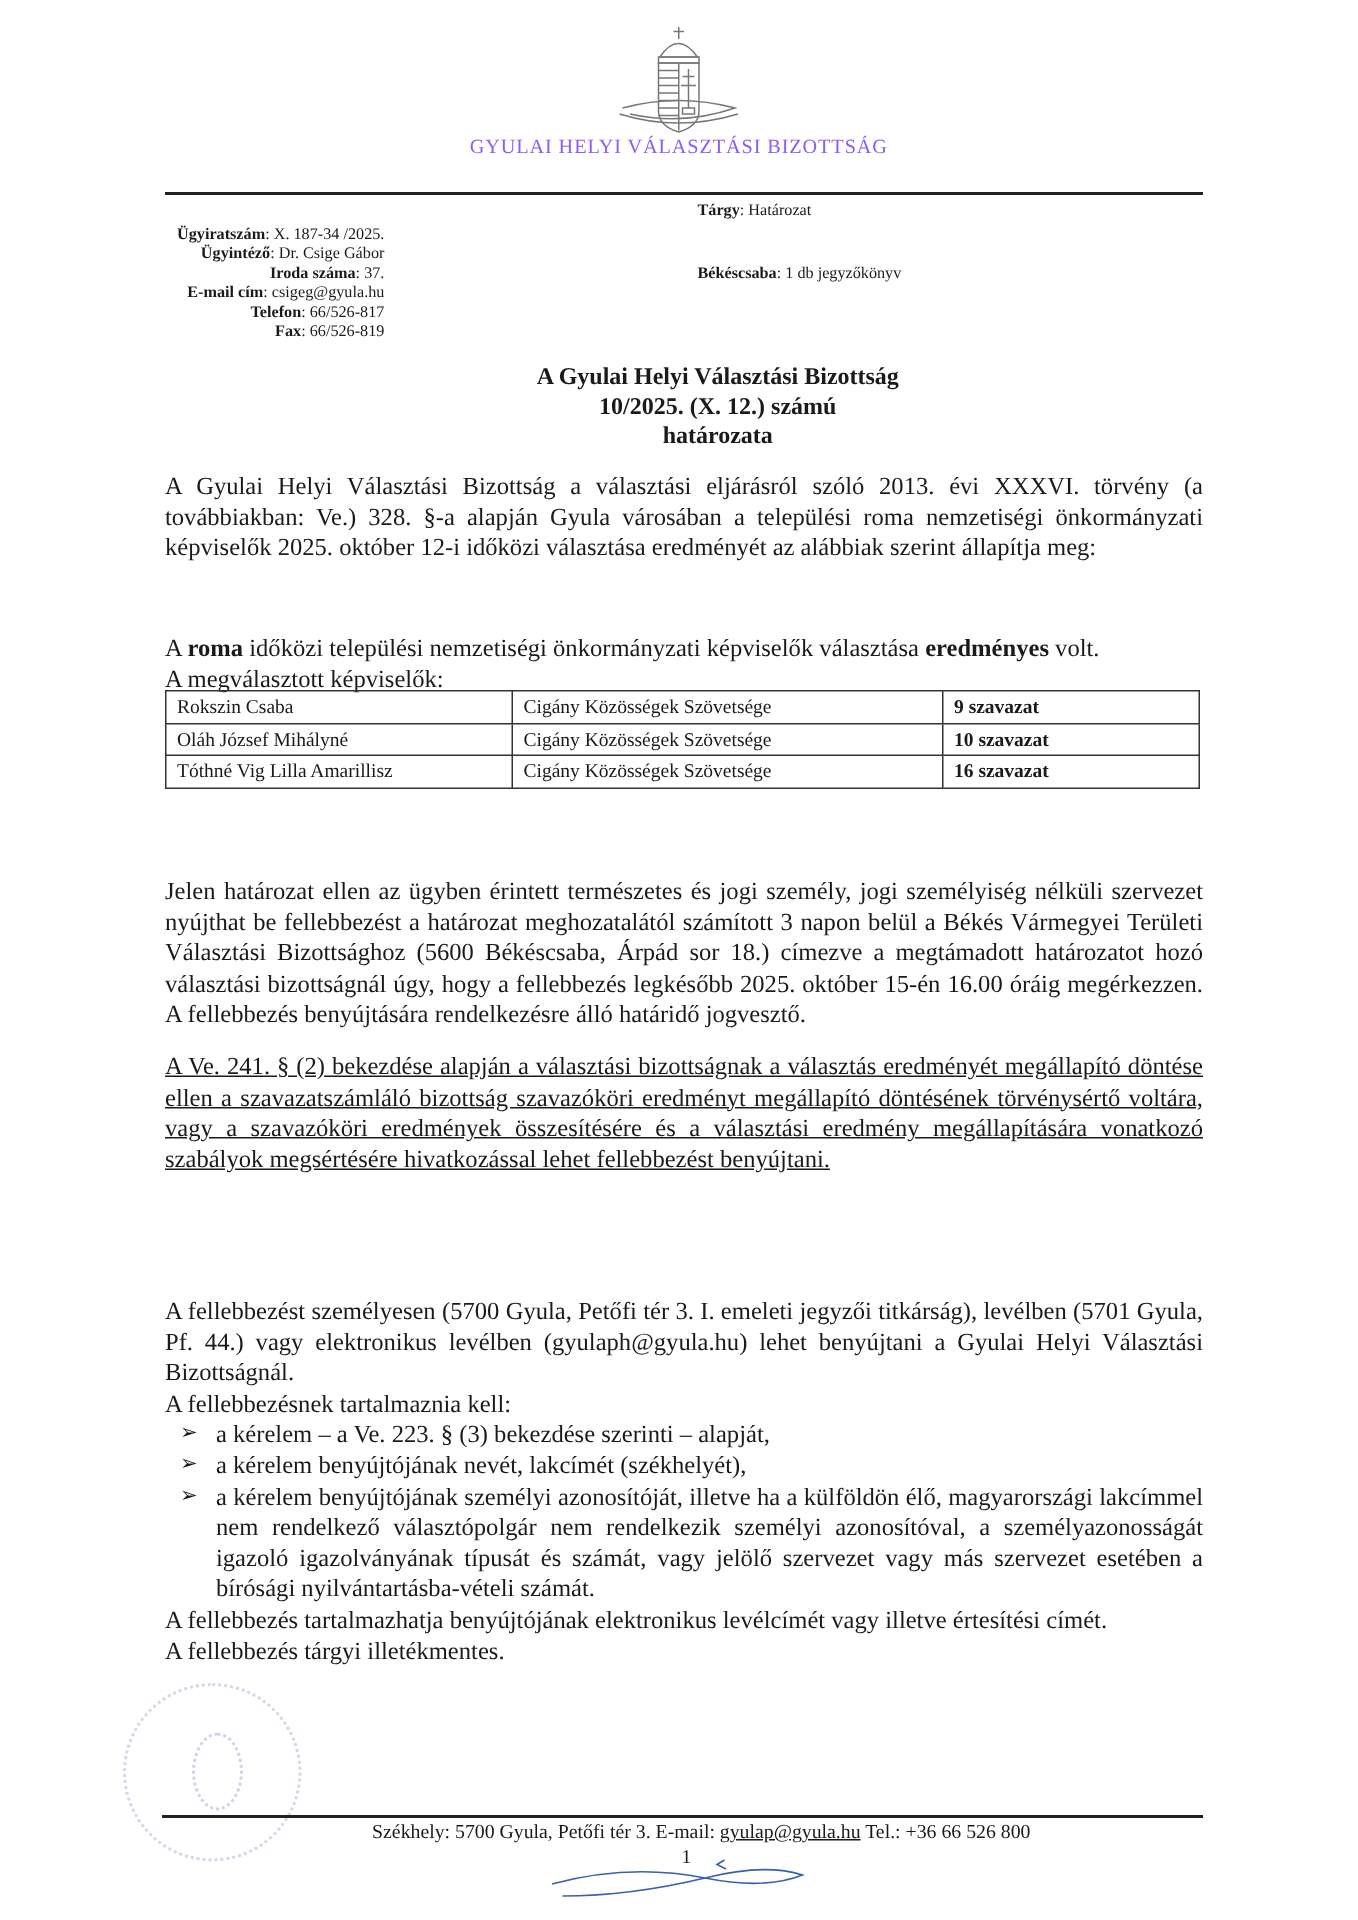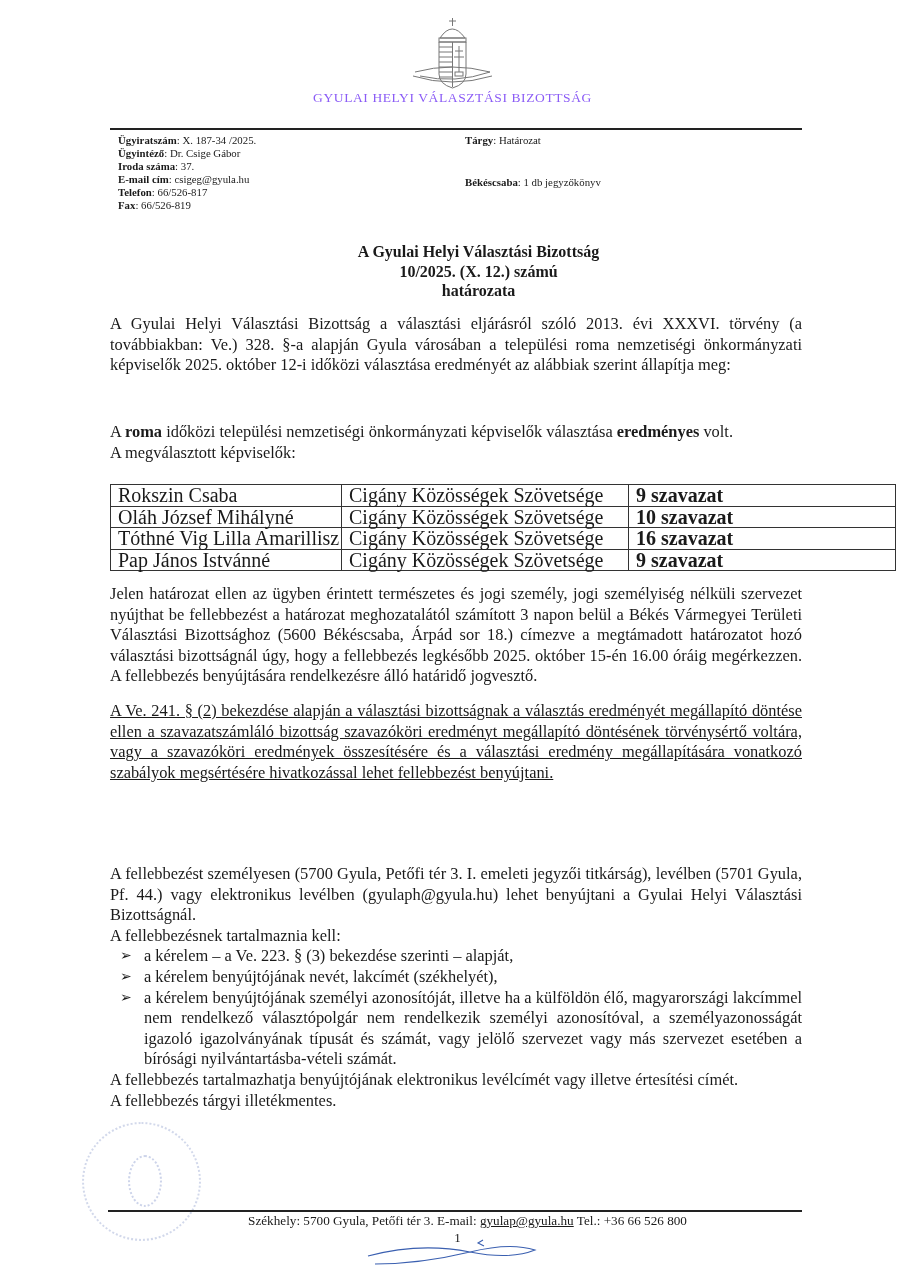--- a/index.html
+++ b/index.html
@@ -11,21 +11,21 @@
 
   
   .crest { left: 395px; top: 14px; width: 115px; height: 80px; }
   .org-name {
     left: 0; width: 905px; top: 90px; text-align: center;
     font-size: 13.5px; letter-spacing: 0.6px; color: #8b5cf6;
   }
   .rule-top { left: 110px; top: 128px; width: 692px; height: 0; border-top: 2px solid #222; }
 
   
-  .meta-left { left: 118px; top: 134px; font-size: 10.8px; line-height: 13.1px; }
+  .meta-left { left: 118px; top: 150px; font-size: 10.8px; line-height: 13.1px; text-align: right; }
   .meta-right { left: 465px; top: 134px; font-size: 10.8px; line-height: 13.1px; }
   .meta-right .row2 { margin-top: 29px; }
   .lbl { font-weight: bold; }
 
   
   .title-block {
     left: 0; width: 905px; top: 242px; text-align: center;
     font-weight: bold; font-size: 16px; line-height: 19.5px; padding-left: 26px;
   }
 
@@ -36,22 +36,22 @@
   }
   .para b { font-weight: bold; }
   .p1 { top: 314px; }
   .p2 { top: 422px; }
   .p3 { top: 584px; }
   .p4 { top: 701px; text-decoration: underline; }
   .p5 { top: 864px; }
 
   
   .results {
-    left: 110px; top: 484px; width: 786px; border-collapse: collapse;
-    font-size: 20px;
+    left: 110px; top: 460px; width: 690px; border-collapse: collapse;
+    font-size: 13px;
   }
   .results td {
     border: 1px solid #333; padding: 0 0 0 7px; height: 20.6px; line-height: 20px;
   }
   .results td.c1 { width: 223px; }
   .results td.c2 { width: 279px; }
   .results td.c3 { font-weight: bold; }
 
   
   .bullets { list-style: none; margin: 0; padding: 0; }
@@ -148,25 +148,20 @@
   <tr>
     <td class="c1">Oláh József Mihályné</td>
     <td class="c2">Cigány Közösségek Szövetsége</td>
     <td class="c3">10 szavazat</td>
   </tr>
   <tr>
     <td class="c1">Tóthné Vig Lilla Amarillisz</td>
     <td class="c2">Cigány Közösségek Szövetsége</td>
     <td class="c3">16 szavazat</td>
   </tr>
-  <tr>
-    <td class="c1">Pap János Istvánné</td>
-    <td class="c2">Cigány Közösségek Szövetsége</td>
-    <td class="c3">9 szavazat</td>
-  </tr>
 </tbody>
   </table>
 
 <div class="abs para p3">Jelen határozat ellen az ügyben érintett természetes és jogi személy, jogi személyiség nélküli szervezet nyújthat be fellebbezést a határozat meghozatalától számított 3 napon belül a Békés Vármegyei Területi Választási Bizottsághoz (5600 Békéscsaba, Árpád sor 18.) címezve a megtámadott határozatot hozó választási bizottságnál úgy, hogy a fellebbezés legkésőbb 2025. október 15-én 16.00 óráig megérkezzen. A fellebbezés benyújtására rendelkezésre álló határidő jogvesztő.</div>
 
 <div class="abs para p4">A Ve. 241. § (2) bekezdése alapján a választási bizottságnak a választás eredményét megállapító döntése ellen a szavazatszámláló bizottság szavazóköri eredményt megállapító döntésének törvénysértő voltára, vagy a szavazóköri eredmények összesítésére és a választási eredmény megállapítására vonatkozó szabályok megsértésére hivatkozással lehet fellebbezést benyújtani.</div>
 
 <div class="abs para p5">
   <div>A fellebbezést személyesen (5700 Gyula, Petőfi tér 3. I. emeleti jegyzői titkárság), levélben (5701 Gyula, Pf. 44.) vagy elektronikus levélben (gyulaph@gyula.hu) lehet benyújtani a Gyulai Helyi Választási Bizottságnál.</div>
   <div>A fellebbezésnek tartalmaznia kell:</div>

